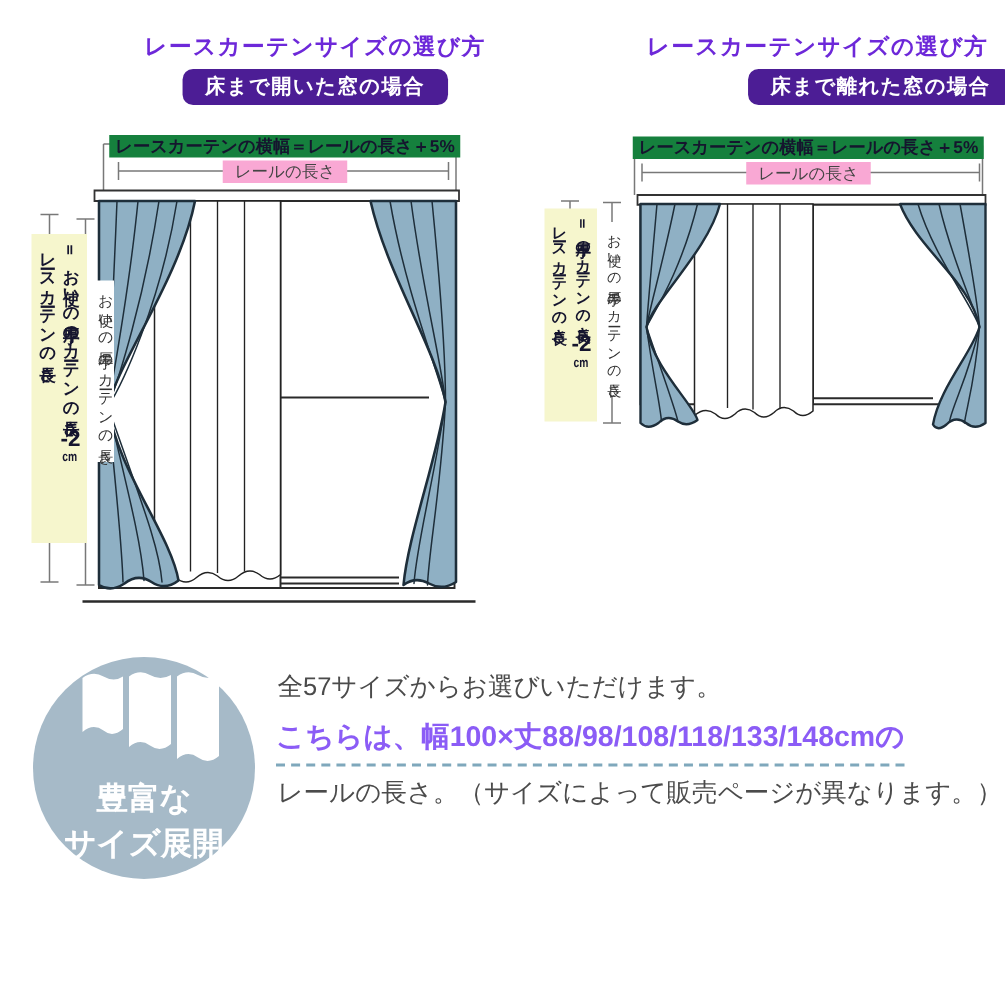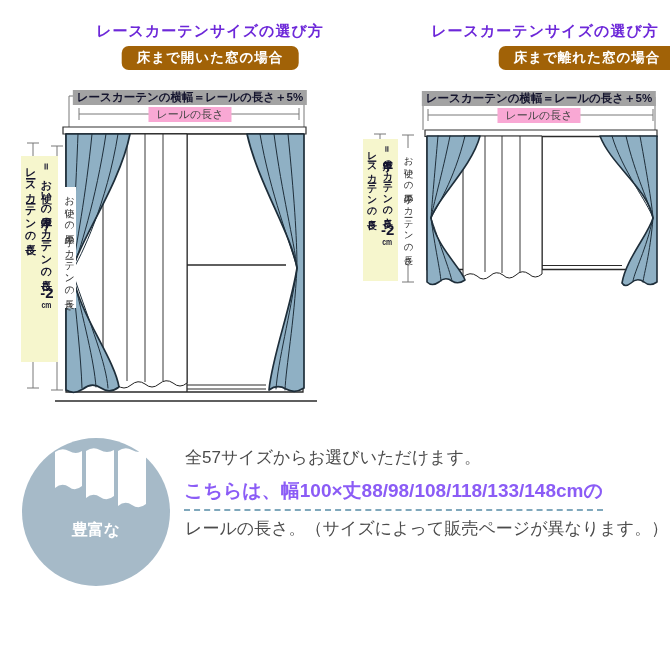--- a/index.html
+++ b/index.html
@@ -1,36 +1,36 @@
 <!DOCTYPE html>
 <html><head>
 <meta charset="utf-8">
 <style>
   html,body{margin:0;padding:0;}
   body{width:670px;height:670px;position:relative;background:#ffffff;
        font-family:"Liberation Sans","DejaVu Sans",sans-serif;overflow:hidden;}
   .abs{position:absolute;}
   .diagram-title{font-size:15px;font-weight:bold;color:#6d28d9;text-align:center;letter-spacing:1px;}
-  .window-badge{background:#a16207;color:#ffffff;font-size:13.5px;font-weight:bold;
+  .window-badge{background:#4c1d95;color:#ffffff;font-size:13.5px;font-weight:bold;
       padding:3px 15px;border-radius:7px;white-space:nowrap;transform:translateX(-50%);letter-spacing:1px;font-family:Liberation Serif, serif;}
-  .dim-label-yellow{background:#a3a3a3;color:#15152e;font-size:11.5px;font-weight:bold;
+  .dim-label-yellow{background:#15803d;color:#15152e;font-size:11.5px;font-weight:bold;
       padding:0 4px;white-space:nowrap;transform:translateX(-50%);}
   .rail-label{background:#f9a8d4;color:#444444;font-size:11px;
       padding:0 8px;white-space:nowrap;transform:translateX(-50%);}
   .vbox{writing-mode:vertical-lr;text-orientation:mixed;background:#f6f6cd;
       color:#15152e;font-weight:bold;padding:5px 2px;line-height:1.25;}
   .vbox span.vcol{display:block;}
   .vtext{writing-mode:vertical-rl;text-orientation:mixed;background:#ffffff;
       color:#333333;letter-spacing:1px;padding:2px 0;transform:translateX(-50%);}
   .tcy{text-combine-upright:all;font-weight:bold;}
   .tcy.big{font-size:15px;}
   .tcy.small{font-size:9px;}
   .footer-circle{width:148px;height:148px;border-radius:50%;background:#a6bac8;}
   .footer-circle-text{width:148px;text-align:center;color:#ffffff;font-weight:bold;
-      font-size:16px;line-height:1.45;}
+      font-size:21px;line-height:1.45;}
   .footer-line{color:#4b4b4b;font-size:17px;white-space:nowrap;}
   .footer-line-em{color:#8b5cf6;font-size:19px;font-weight:bold;white-space:nowrap;
       border-bottom:2px dashed #7fa8bc;padding-bottom:5px;}
   svg line,svg path,svg rect{vector-effect:non-scaling-stroke;}
 </style>
 </head>
 <body>
 
 <div class="abs diagram-title" style="left:60px;top:22px;width:300px;">レースカーテンサイズの選び方</div>
 <div class="abs window-badge" style="left:210px;top:46px;">床まで開いた窓の場合</div>
@@ -151,18 +151,19 @@
 <div class="abs vtext" style="left:408px;top:148px;font-size:9.5px;">お使いの厚手のカーテンの長さ</div>
 
 <div class="abs footer-circle" style="left:22px;top:438px;">
   <svg width="148" height="148" viewBox="0 0 148 148">
     <path d="M33,14 q7,-5 14,-1 q7,4 13,0 L60,48 q-7,6 -13,1 q-7,-5 -14,1 Z" fill="#ffffff"></path>
     <path d="M64,13 q7,-5 14,-1 q7,4 14,0 L92,58 q-7,6 -14,1 q-7,-5 -14,1 Z" fill="#ffffff"></path>
     <path d="M96,13 q7,-5 14,-1 q7,4 14,0 L124,66 q-7,6 -14,1 q-7,-5 -14,1 Z" fill="#ffffff"></path>
   </svg>
   <div class="abs footer-circle-text" style="left:0;top:80px;">
     <div>豊富な</div>
+    <div>サイズ展開</div>
   </div>
 </div>
 
 <div class="abs footer-line" style="left:185px;top:446px;">全57サイズからお選びいただけます。</div>
 <div class="abs footer-line-em" style="left:184px;top:478px;">こちらは、幅100×丈88/98/108/118/133/148cmの</div>
 <div class="abs footer-line" style="left:185px;top:517px;">レールの長さ。（サイズによって販売ページが異なります。）</div>
 
 </body></html>

